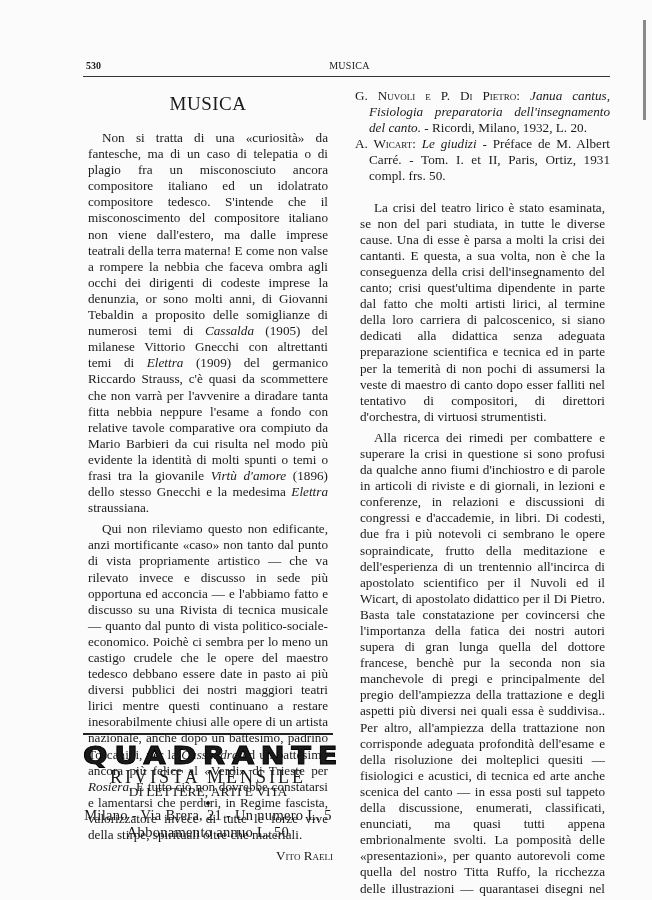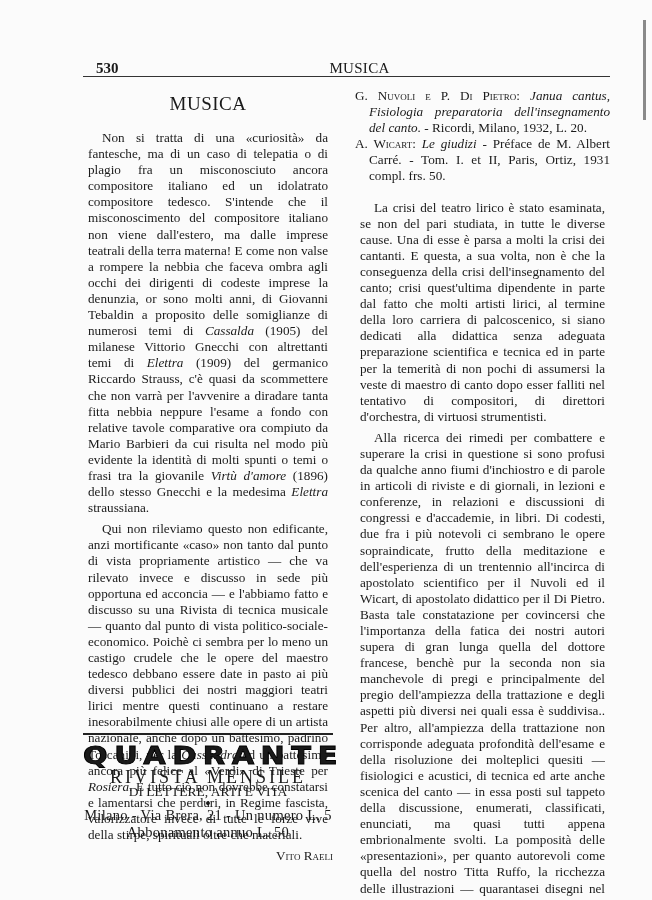--- a/index.html
+++ b/index.html
@@ -8,22 +8,22 @@
       background: #fbfbfb;
       font-family: "Liberation Serif", "DejaVu Serif", serif;
       color: #1a1a1a;
       position: relative;
     }
     .edge-strip {
       position: absolute; left: 643px; top: 20px; width: 3px; height: 100px;
       background: #8a8a8a;
     }
     .running-head {
-      position: absolute; left: 96px; top: 58px; width: 527px; height: 20px;
-      font-size: 15px;
+      position: absolute; left: 86px; top: 58px; width: 527px; height: 20px;
+      font-size: 10px;
     }
     .running-head .pageno { position: absolute; left: 0; top: 2px; font-weight: bold; }
     .running-head .rtitle { position: absolute; left: 0; right: 0; top: 2px; text-align: center; letter-spacing: 0.3px; }
     .head-rule {
       position: absolute; left: 83px; top: 76px; width: 527px; height: 0;
       border-top: 1.5px solid #333;
     }
     .col { position: absolute; font-size: 13.2px; line-height: 16.1px; text-align: justify; }
     .col-left { left: 83px; top: 88px; width: 250px; }
     .col-right { left: 355px; top: 88px; width: 255px; }

